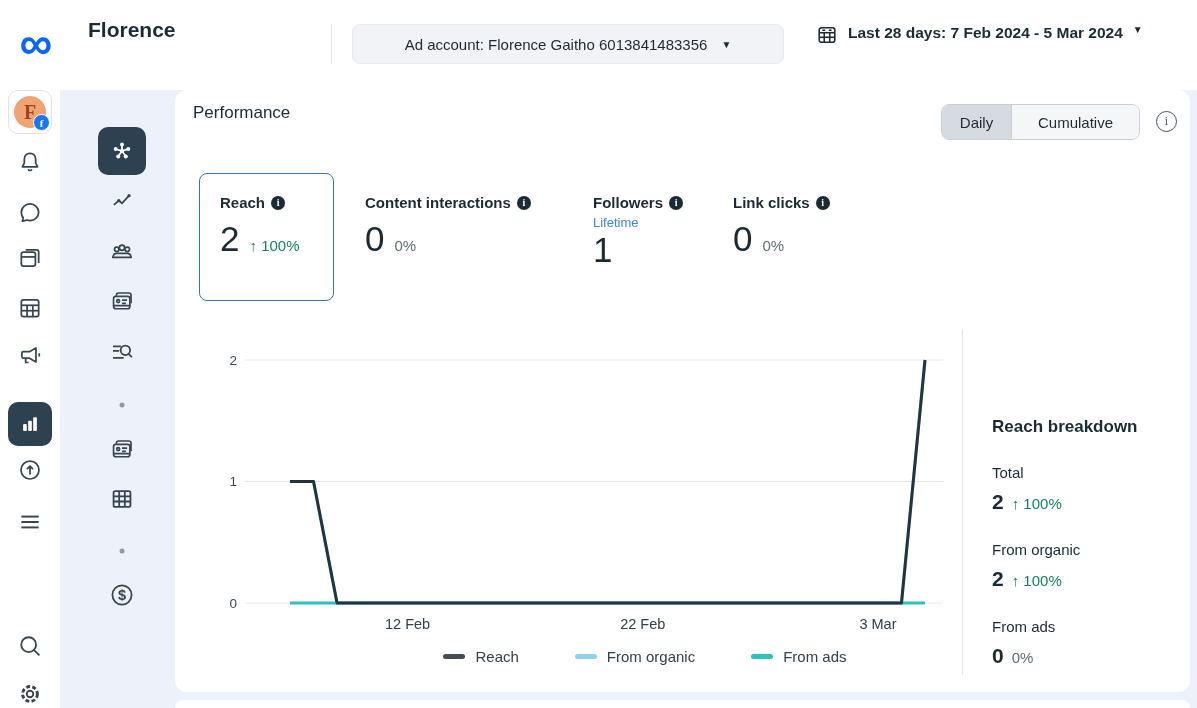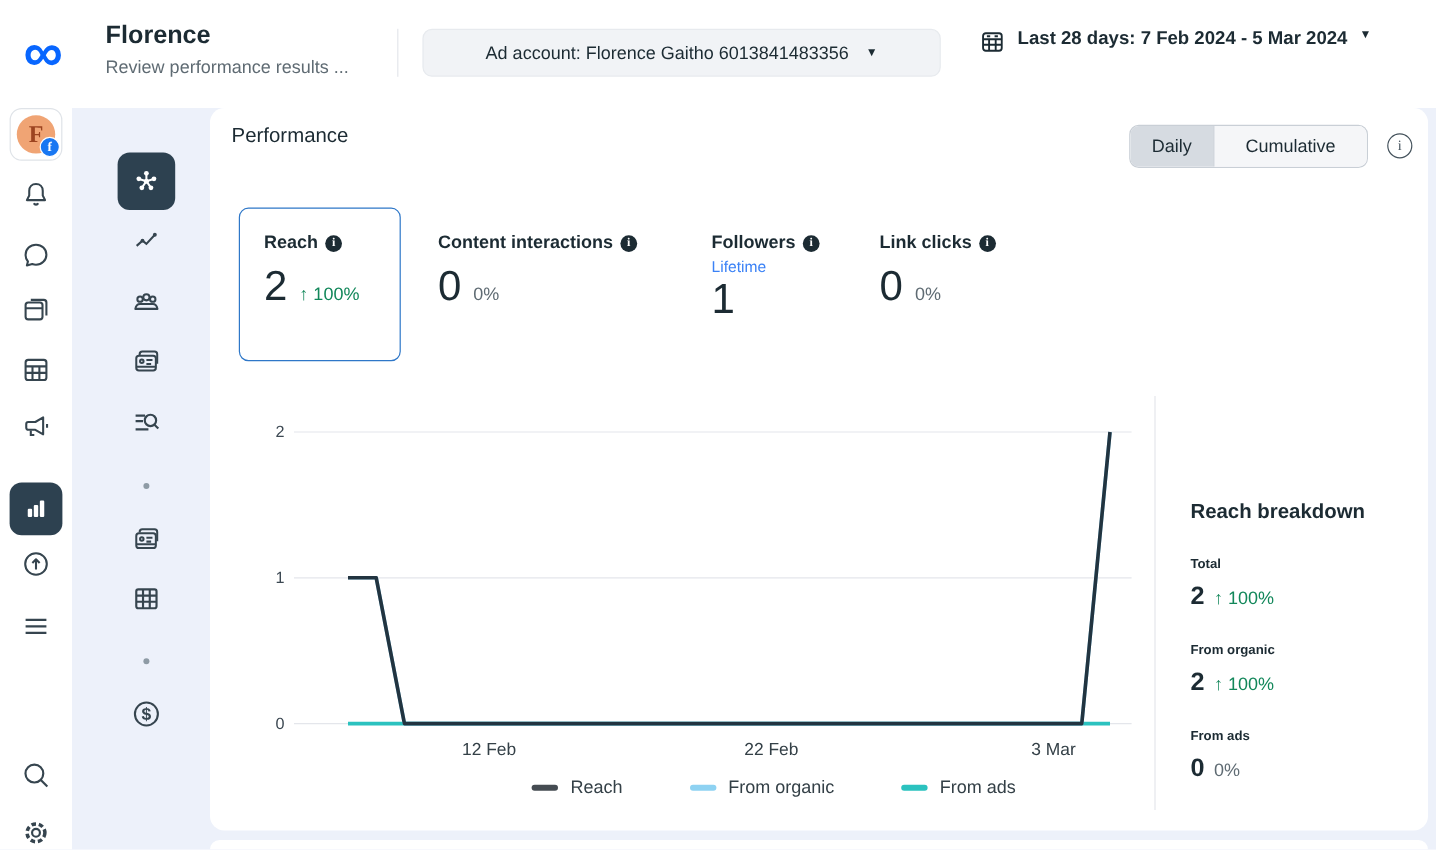--- a/index.html
+++ b/index.html
@@ -64,33 +64,32 @@
   
   .chart-wrap { position:absolute; left:18px; top:242px; }
   .legend { position:absolute; left:150px; top:558px; width:640px; display:flex; gap:56px; justify-content:center; }
   .legend-item { display:flex; align-items:center; gap:10px; font-size:15px; color:#344047; }
   .dash { width:22px; height:5px; border-radius:3px; background:#454c52; }
 
   
   .v-divider { position:absolute; left:787px; top:240px; width:1px; height:345px; background:#e4e6eb; }
   .breakdown { position:absolute; left:817px; top:284px; width:190px;margin-top:43px; }
   .bd-title { font-size:17px; font-weight:bold; }
-  .bd-label { font-size:11px; font-weight:bold; margin-top:27px; }
+  .bd-label { font-size:15px; font-weight:normal; margin-top:27px; }
   .bd-valrow { margin-top:9px; display:flex; align-items:baseline; gap:8px; }
   .bd-value { font-size:21px; font-weight:bold; }
   .bd-up { font-size:15px; color:#12875a; }
   .bd-flat { font-size:15px; color:#5f6b73; }
 </style>
 </head>
 <body>
 
 <div class="topbar">
   <div class="meta-logo">∞</div>
   <div class="hdr-title">Florence</div>
-  <div class="hdr-sub">Review performance results ...</div>
   <div class="hdr-divider"></div>
   <div class="acct-btn">
     <span>Ad account: Florence Gaitho 6013841483356</span>
     <span class="caret">▼</span>
   </div>
   <div class="date-group">
     <span class="icn">
       <svg width="22" height="22" viewBox="0 0 24 24" fill="none" stroke="#1c2b33" stroke-width="1.7">
         <rect x="3.5" y="4" width="17" height="16" rx="2.5"></rect>
           <line x1="3.5" y1="9.5" x2="20.5" y2="9.5"></line>

